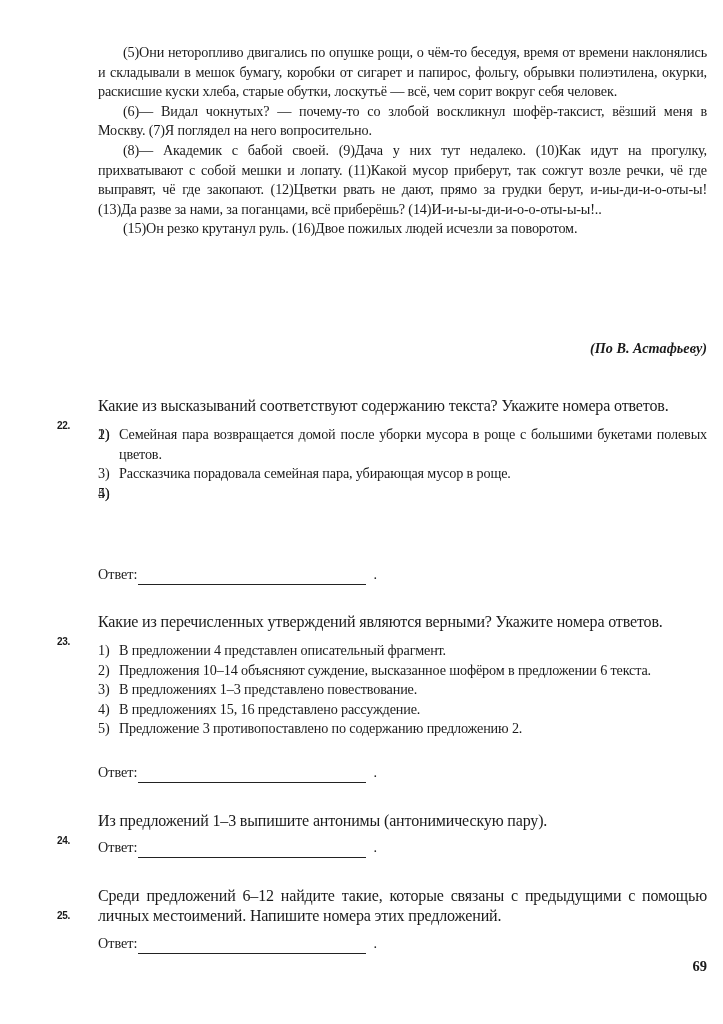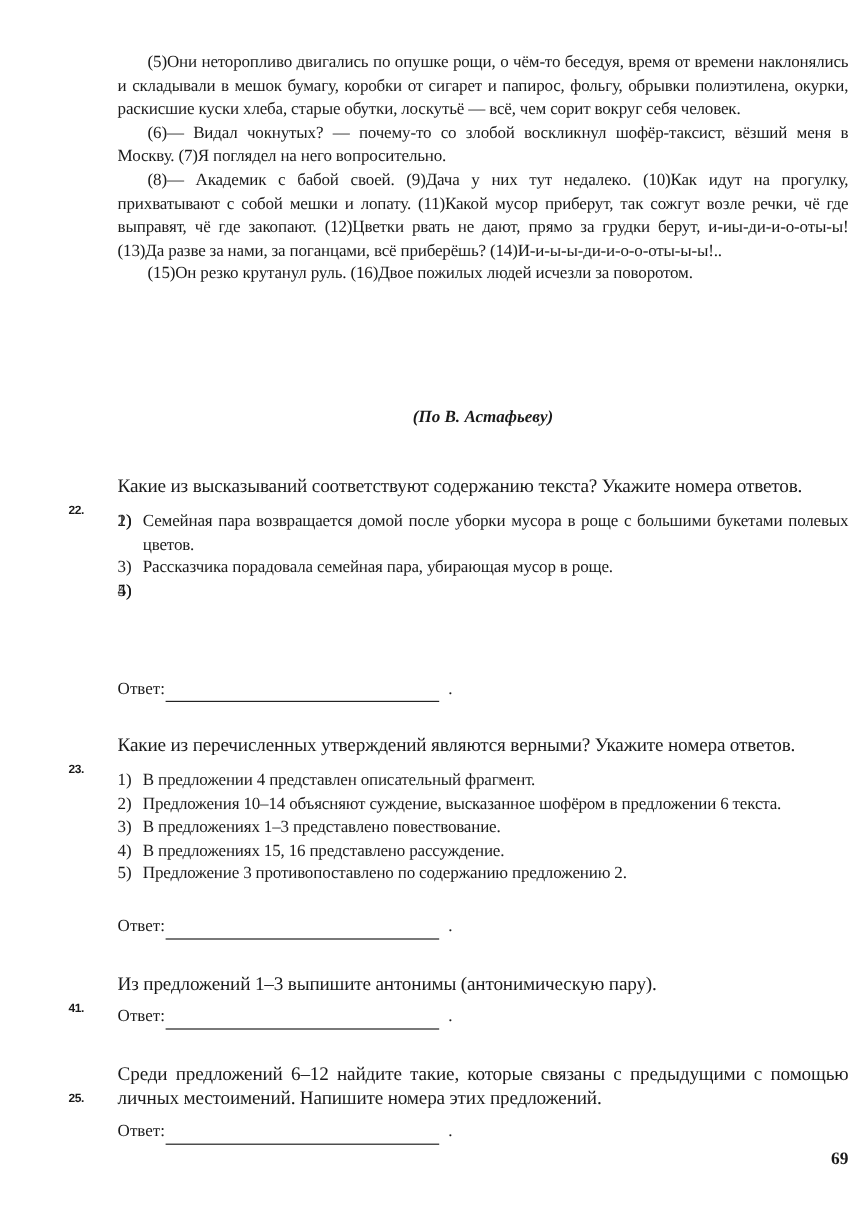--- a/index.html
+++ b/index.html
@@ -10,21 +10,21 @@
   }
   .page { position: absolute; left: 0; top: 0; width: 723px; height: 1024px; }
   .text-block {
     position: absolute; left: 98px; width: 609px;
     font-size: 14.2px; line-height: 19.6px; text-align: justify;
     letter-spacing: -0.15px;
   }
   .para { margin: 0; text-indent: 25px; }
   .attribution {
     position: absolute; left: 98px; width: 609px; top: 340px;
-    text-align: center; font-style: italic; font-weight: bold; font-size: 14.2px;
+    text-align: right; font-style: italic; font-weight: bold; font-size: 14.2px;
   }
   .question { position: absolute; left: 0; width: 723px; }
   .q-num {
     position: absolute; left: 57px; top: 0;
     font-family: "Liberation Sans", "DejaVu Sans", sans-serif;
     font-weight: bold; font-size: 10px; letter-spacing: -0.3px; margin-top: 24px;
   }
   .q-text {
     position: absolute; left: 98px; width: 609px; top: 0;
     font-size: 16px; line-height: 19.6px; text-align: justify; letter-spacing: -0.15px;
@@ -85,21 +85,21 @@
       <div class="option"><span class="opt-num">5)</span><span>Предложение 3 противопоставлено по содержанию предложению 2.</span></div>
     </div>
     <div class="answer-row" style="top:151px;">
       <span class="answer-label">Ответ:</span>
       <span class="answer-line"></span>
       <span class="answer-dot">.</span>
     </div>
   </div>
 
   <div class="question" style="top:811px;">
-    <span class="q-num">41.</span>
+    <span class="q-num">24.</span>
     <div class="q-text">Из предложений 1–3 выпишите антонимы (антонимическую пару).</div>
     <div class="answer-row" style="top:27px;">
       <span class="answer-label">Ответ:</span>
       <span class="answer-line"></span>
       <span class="answer-dot">.</span>
     </div>
   </div>
 
   <div class="question" style="top:886px;">
     <span class="q-num">25.</span>

